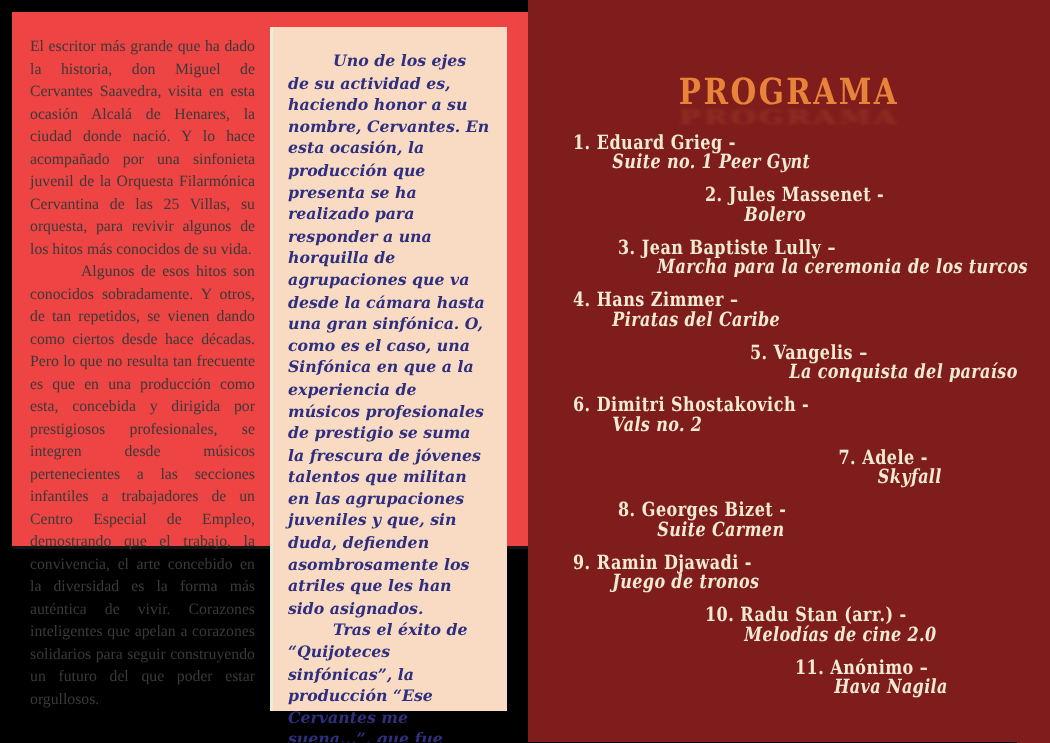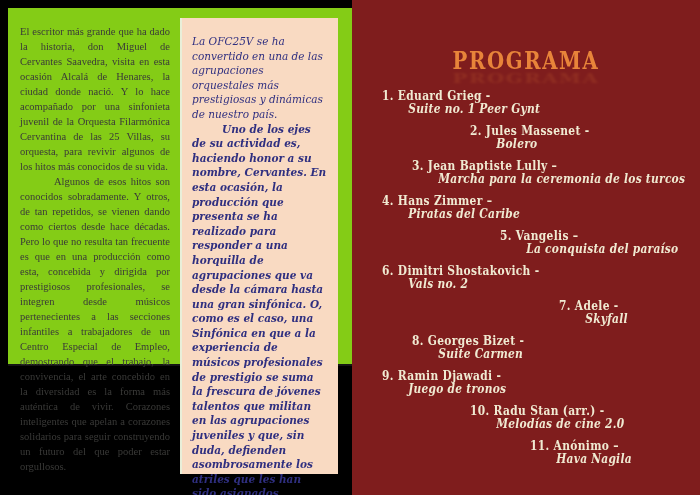--- a/index.html
+++ b/index.html
@@ -3,21 +3,21 @@
 <meta charset="utf-8">
 <style>
   html,body{margin:0;padding:0;background:#000;}
   .canvas{
     position:relative;width:700px;height:495px;background:#000000;
     overflow:hidden;font-family:"Liberation Serif",serif;
   }
   
   .left-page{
     position:absolute;left:8px;top:8px;width:344px;height:356px;
-    background:#84cc16;box-shadow:0 2px 0 #151515;
+    background:#ef4444;box-shadow:0 2px 0 #151515;
   }
   .intro-col{
     position:absolute;left:12px;top:16px;width:150px;
     color:#3a3a38;font-size:10.5px;line-height:15px;text-align:justify;
   }
   .intro-col p{margin:0;}
   .intro-col p.indented{text-indent:34px;}
   .about-panel{
     position:absolute;left:172px;top:10px;width:158px;height:456px;
     background:#f9dac2;border-left:2px solid #e9efd9;box-sizing:border-box;
@@ -62,21 +62,20 @@
 
 <div class="canvas">
 
   <div class="left-page">
     <div class="intro-col">
       <p>El escritor más grande que ha dado la historia, don Miguel de Cervantes Saavedra, visita en esta ocasión Alcalá de Henares, la ciudad donde nació. Y lo hace acompañado por una sinfonieta juvenil de la Orquesta Filarmónica Cervantina de las 25 Villas, su orquesta, para revivir algunos de los hitos más conocidos de su vida.</p>
       <p class="indented">Algunos de esos hitos son conocidos sobradamente. Y otros, de tan repetidos, se vienen dando como ciertos desde hace décadas. Pero lo que no resulta tan frecuente es que en una producción como esta, concebida y dirigida por prestigiosos profesionales, se integren desde músicos pertenecientes a las secciones infantiles a trabajadores de un Centro Especial de Empleo, demostrando que el trabajo, la convivencia, el arte concebido en la diversidad es la forma más auténtica de vivir. Corazones inteligentes que apelan a corazones solidarios para seguir construyendo un futuro del que poder estar orgullosos.</p>
     </div>
     <div class="about-panel">
       <div class="about-text">
-        <p>La OFC25V se ha convertido en una de las agrupaciones orquestales más prestigiosas y dinámicas de nuestro país.</p>
         <p class="indented">Uno de los ejes de su actividad es, haciendo honor a su nombre, Cervantes. En esta ocasión, la producción que presenta se ha realizado para responder a una horquilla de agrupaciones que va desde la cámara hasta una gran sinfónica. O, como es el caso, una Sinfónica en que a la experiencia de músicos profesionales de prestigio se suma la frescura de jóvenes talentos que militan en las agrupaciones juveniles y que, sin duda, defienden asombrosamente los atriles que les han sido asignados.</p>
         <p class="indented">Tras el éxito de “Quijoteces sinfónicas”, la producción “Ese Cervantes me suena...”, que fue estrenada en Kasteel Heeswijk (Holanda) en julio de 2018, va a subir a escenarios de toda España y, en paralelo, constituirá el grueso de un programa didáctico centrado en la divulgación de la obra y la figura cervantina.</p>
       </div>
     </div>
   </div>
 
   <div class="right-page">
     <div class="program-title">PROGRAMA</div>
     <div class="program-title-reflection">PROGRAMA</div>
 

